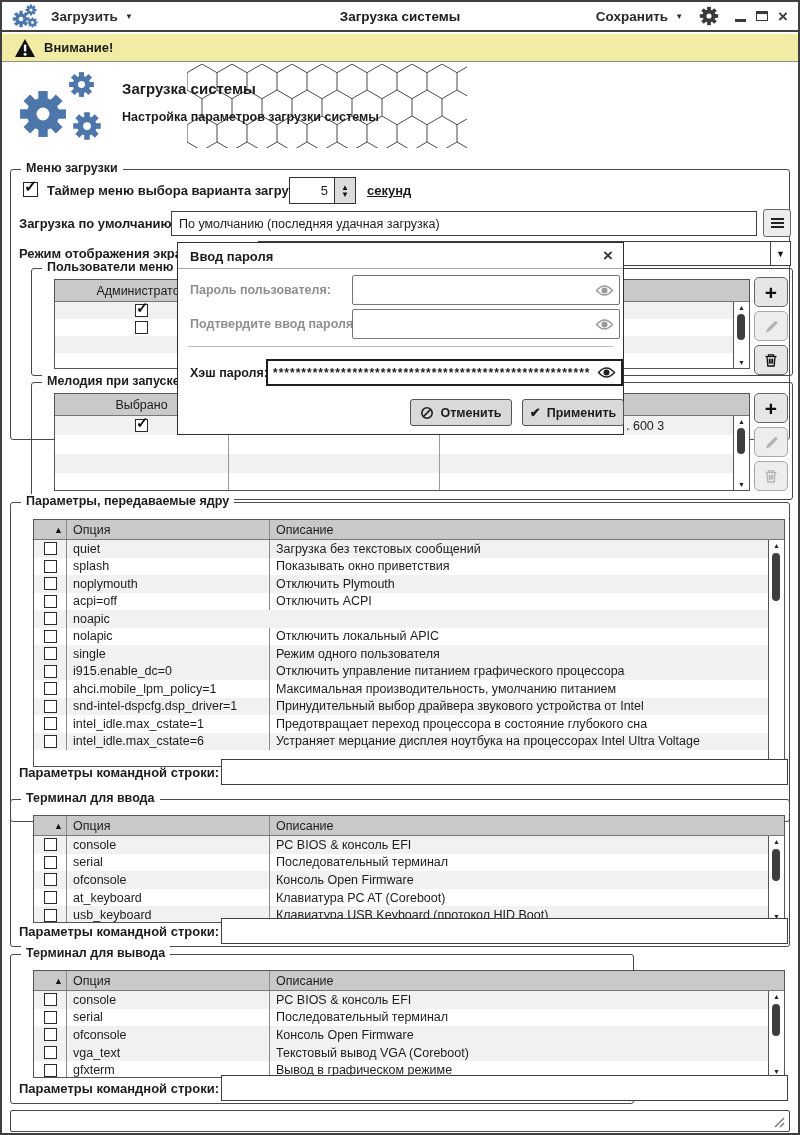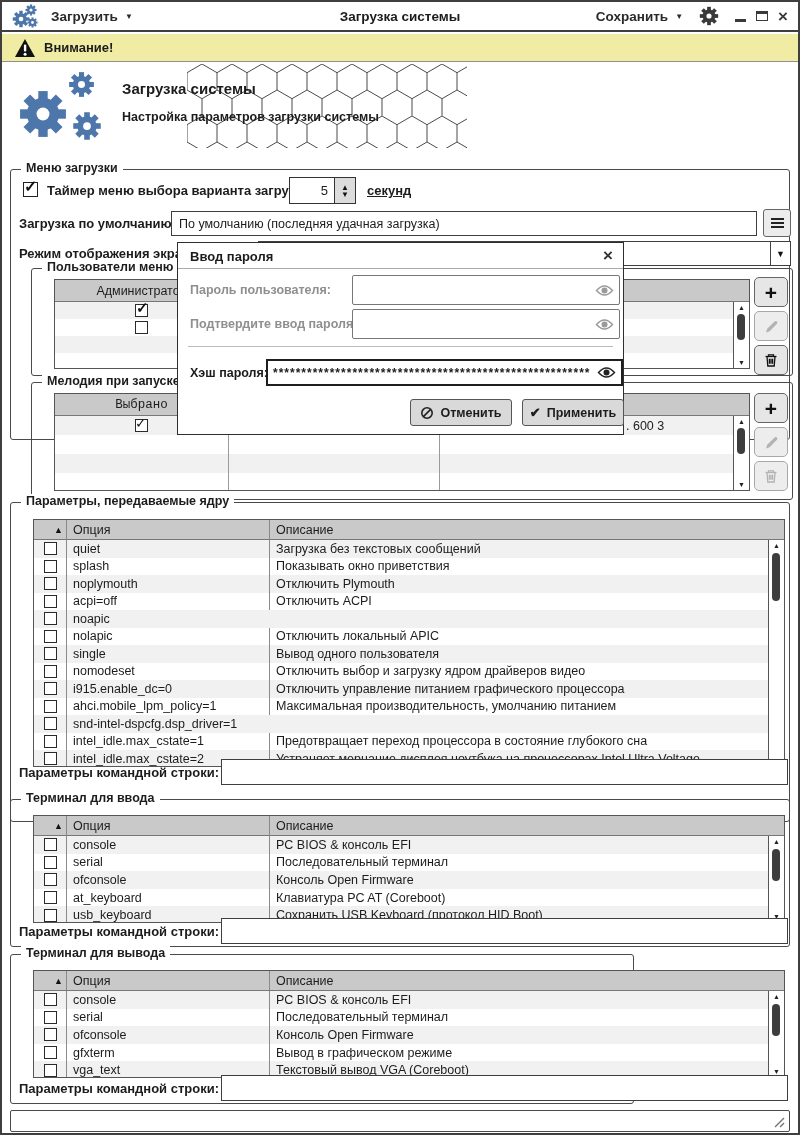--- a/index.html
+++ b/index.html
@@ -71,21 +71,21 @@
   .th, .td { display:flex; align-items:center; padding:0 6px; overflow:hidden; white-space:nowrap; height:100%; }
   .tr { display:flex; align-items:center; font-size:12.5px; }
   .tr.shade { background:#f1f1f1; }
   .opt-t .tr { height:17.5px; } .term .tr { height:17.6px; }
   .u-t .tr { height:17px; } .m-t .tr { height:19px; }
   .opt-t .c0 { width:32px; justify-content:center; }
   .opt-t .c1 { width:203px; border-left:1px solid #8a8a8a; }
   .opt-t .c2 { flex:1; border-left:1px solid #8a8a8a; }
   .u-t .c0 { width:173px; justify-content:center; }
   .u-t .c1 { flex:1; border-left:1px solid #9a9a9a; }
-  .m-t .c0 { width:173px; justify-content:center;font-family:Liberation Mono, monospace; }
+  .m-t .c0 { width:173px; justify-content:center; }
   .m-t .c1 { width:211px; border-left:1px solid #9a9a9a; }
   .m-t .c2 { flex:1; border-left:1px solid #9a9a9a; padding-left:186px; }
   .sorth { justify-content:flex-end !important; font-size:9px; color:#111; padding-right:3px; }
   .tcb { position:relative; width:13px; height:13px; border:1.3px solid #2a2a2a; background:#fff; flex:none; }
   .tcb.on::after { content:"✓"; position:absolute; top:-6px; left:0; font-size:15px; font-weight:700; color:#111; }
 
   
   .vscroll { position:absolute; right:0; bottom:0; width:16px; border-left:1px solid #555; background:#fff; }
   .u-t .vscroll, .m-t .vscroll { top:22px; } .opt-t .vscroll { top:20px; }
   .varr { position:absolute; left:0; right:0; text-align:center; font-size:7px; color:#222; }
@@ -380,61 +380,55 @@
               <span class="tcb"></span>
             </div>
             <div class="td c1">nolapic</div>
             <div class="td c2">Отключить локальный APIC</div>
           </div>
           <div class="tr shade">
             <div class="td c0">
               <span class="tcb"></span>
             </div>
             <div class="td c1">single</div>
-            <div class="td c2">Вывод одного пользователя</div>
-          </div>
-          <div class="tr">
-            <div class="td c0">
-              <span class="tcb"></span>
-            </div>
-            <div class="td c1">nomodeset</div>
-            <div class="td c2">Отключить выбор и загрузку ядром драйверов видео</div>
+            <div class="td c2">Режим одного пользователя</div>
           </div>
           <div class="tr shade">
             <div class="td c0">
               <span class="tcb"></span>
             </div>
             <div class="td c1">i915.enable_dc=0</div>
             <div class="td c2">Отключить управление питанием графического процессора</div>
           </div>
           <div class="tr">
             <div class="td c0">
               <span class="tcb"></span>
             </div>
             <div class="td c1">ahci.mobile_lpm_policy=1</div>
             <div class="td c2">Максимальная производительность, умолчанию питанием</div>
           </div>
           <div class="tr shade">
             <div class="td c0">
               <span class="tcb"></span>
             </div>
             <div class="td c1">snd-intel-dspcfg.dsp_driver=1</div>
+            <div class="td c2">Принудительный выбор драйвера звукового устройства от Intel</div>
           </div>
           <div class="tr">
             <div class="td c0">
               <span class="tcb"></span>
             </div>
             <div class="td c1">intel_idle.max_cstate=1</div>
             <div class="td c2">Предотвращает переход процессора в состояние глубокого сна</div>
           </div>
           <div class="tr shade">
             <div class="td c0">
               <span class="tcb"></span>
             </div>
-            <div class="td c1">intel_idle.max_cstate=2</div>
+            <div class="td c1">intel_idle.max_cstate=6</div>
             <div class="td c2">Устраняет мерцание дисплея ноутбука на процессорах Intel Ultra Voltage</div>
           </div>
         </div>
       <div class="vscroll">
         <span class="varr up">▲</span>
         <span class="vthumb" style="top:13px; height:48px;"></span>
         <span class="varr dn">▼</span>
       </div>
     </div>
     <span class="lbl" style="left:8px; top:262px;">Параметры командной строки:</span>
@@ -478,21 +472,21 @@
               <span class="tcb"></span>
             </div>
             <div class="td c1">at_keyboard</div>
             <div class="td c2">Клавиатура PC AT (Coreboot)</div>
           </div>
           <div class="tr shade">
             <div class="td c0">
               <span class="tcb"></span>
             </div>
             <div class="td c1">usb_keyboard</div>
-            <div class="td c2">Сохранить USB Keyboard (протокол HID Boot)</div>
+            <div class="td c2">Клавиатура USB Keyboard (протокол HID Boot)</div>
           </div>
         </div>
       <div class="vscroll">
         <span class="varr up">▲</span>
         <span class="vthumb" style="top:13px; height:32px;"></span>
         <span class="varr dn">▼</span>
       </div>
     </div>
     <span class="lbl" style="left:8px; top:124px;">Параметры командной строки:</span>
     <div class="tfield" style="left:210px; top:118px; width:567px; height:26px;">
@@ -523,33 +517,33 @@
             <div class="td c1">serial</div>
             <div class="td c2">Последовательный терминал</div>
           </div>
           <div class="tr shade">
             <div class="td c0">
               <span class="tcb"></span>
             </div>
             <div class="td c1">ofconsole</div>
             <div class="td c2">Консоль Open Firmware</div>
           </div>
+          <div class="tr shade">
+            <div class="td c0">
+              <span class="tcb"></span>
+            </div>
+            <div class="td c1">vga_text</div>
+            <div class="td c2">Текстовый вывод VGA (Coreboot)</div>
+          </div>
           <div class="tr">
             <div class="td c0">
               <span class="tcb"></span>
             </div>
             <div class="td c1">gfxterm</div>
             <div class="td c2">Вывод в графическом режиме</div>
-          </div>
-          <div class="tr shade">
-            <div class="td c0">
-              <span class="tcb"></span>
-            </div>
-            <div class="td c1">vga_text</div>
-            <div class="td c2">Текстовый вывод VGA (Coreboot)</div>
           </div>
         </div>
       <div class="vscroll">
         <span class="varr up">▲</span>
         <span class="vthumb" style="top:13px; height:32px;"></span>
         <span class="varr dn">▼</span>
       </div>
     </div>
     <span class="lbl" style="left:8px; top:126px;">Параметры командной строки:</span>
     <div class="tfield" style="left:210px; top:120px; width:567px; height:26px;">

